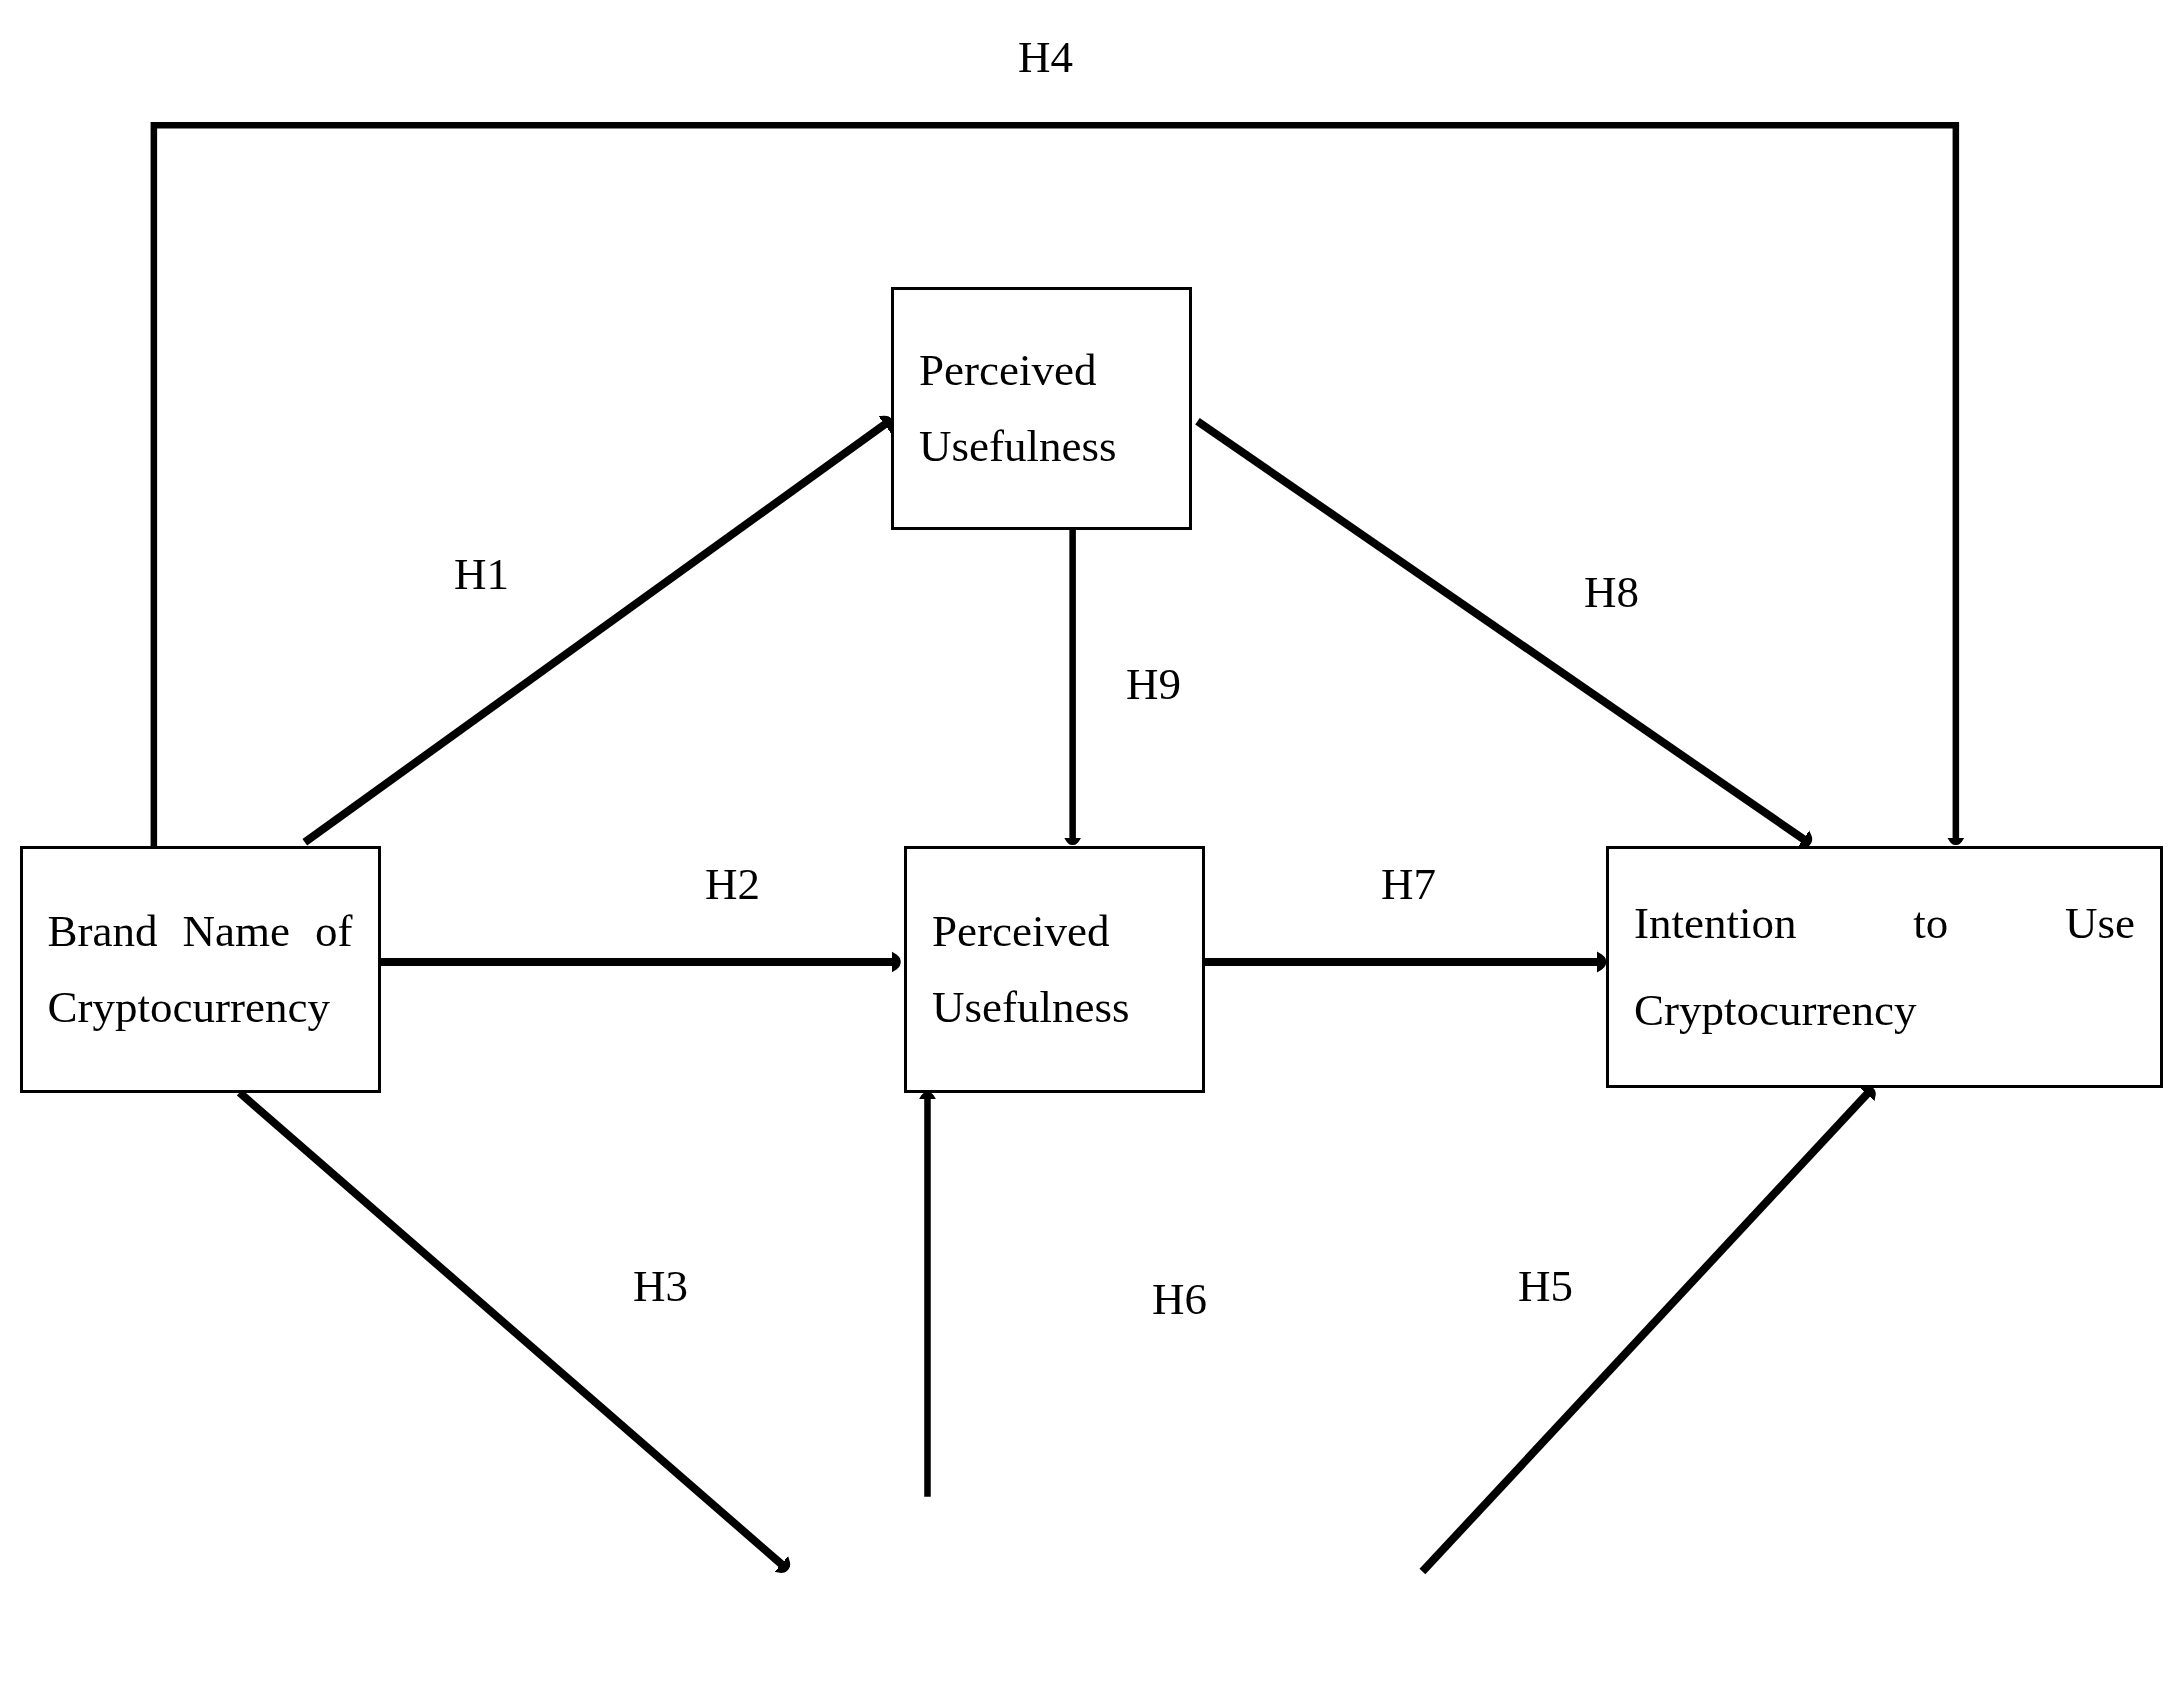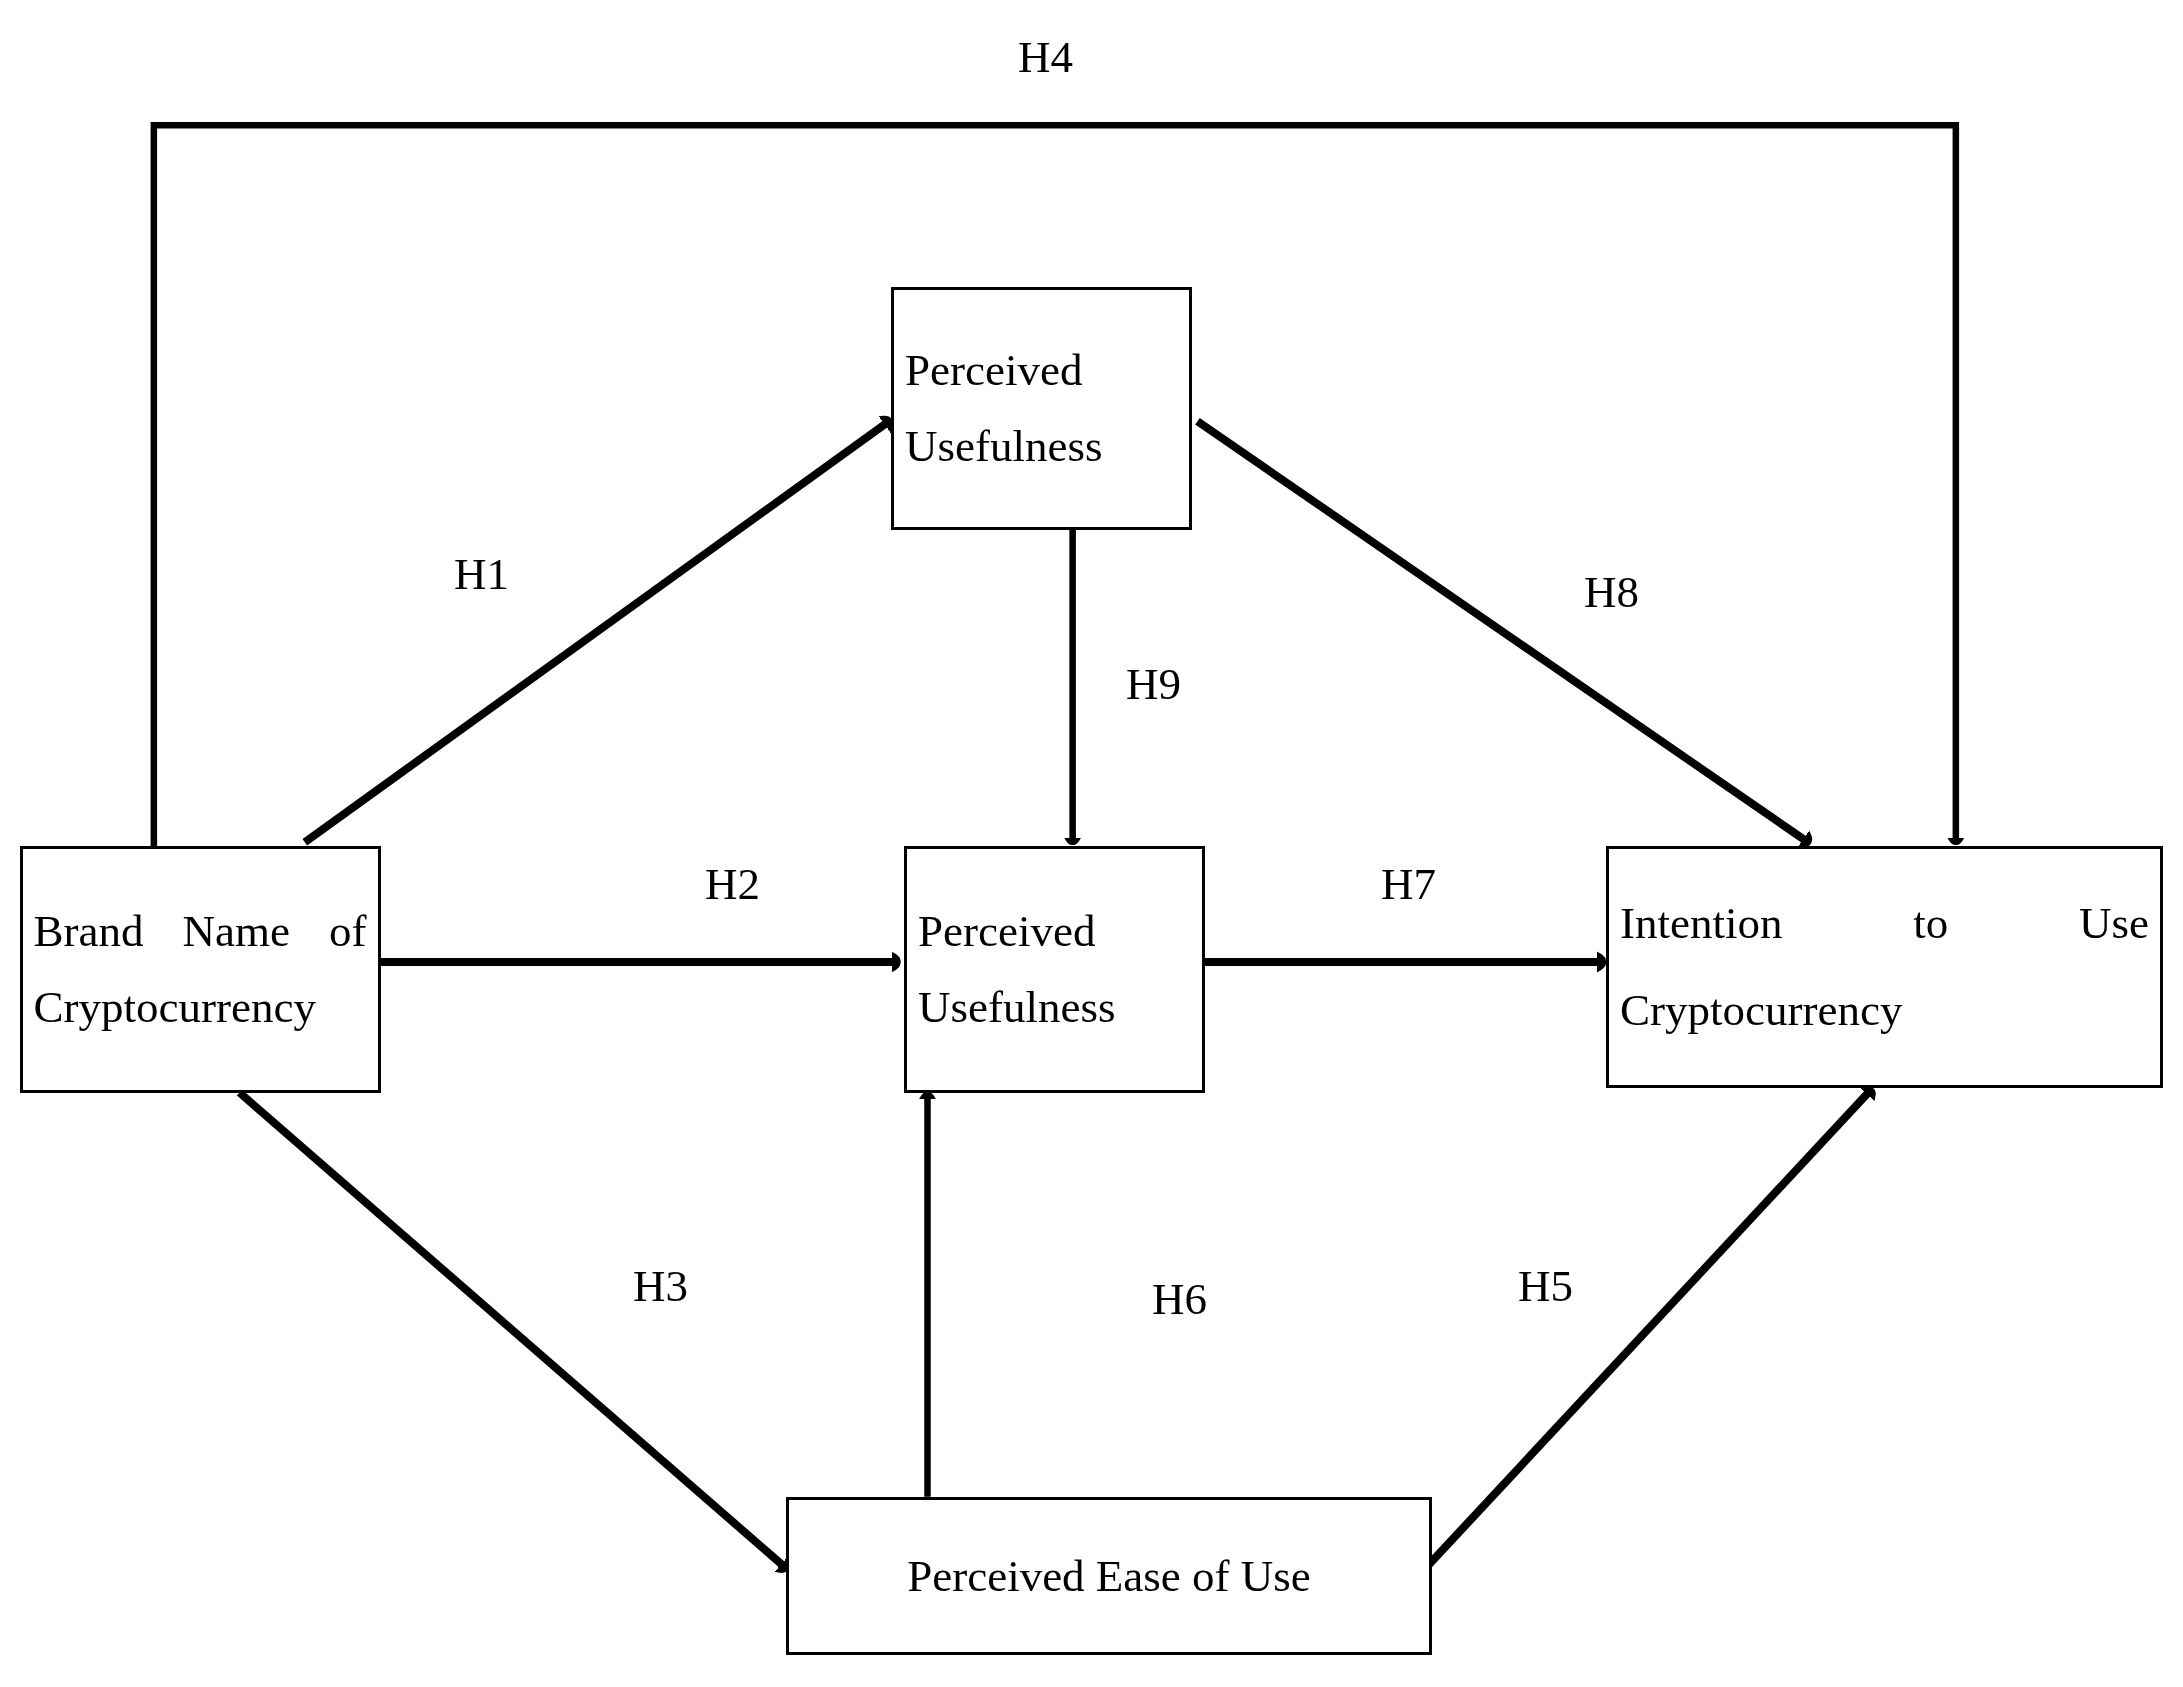--- a/index.html
+++ b/index.html
@@ -32,21 +32,21 @@
     display: flex;
     flex-direction: column;
     justify-content: center;
     color: #000000;
     font-size: 45px;
     line-height: 1.0;
   }
   .node .line {
     display: block;
     width: 100%;
-    padding: 0 11px;
+    padding: 0 25px;
     box-sizing: border-box;
     white-space: nowrap;
   }
   .node.two-line .line:first-child {
     margin-bottom: 30.5px;
   }
   .node.justify .line {
     text-align: justify;
     text-align-last: justify;
   }
@@ -124,23 +124,20 @@
   <div class="node two-line" style="left:904px; top:846px; width:301px; height:247px;">
     <span class="line">Perceived</span>
     <span class="line">Usefulness</span>
   </div>
 
   <div class="node two-line justify" style="left:1606px; top:846px; width:557px; height:242px;gap:12px;">
     <span class="line">Intention to Use</span>
     <span class="line" style="text-align:left; text-align-last:left;">Cryptocurrency</span>
   </div>
 
-  <div class="node center" style="left:786px; top:1497px; width:646px; height:158px;">
-    <span class="line">Perceived Ease of Use</span>
-  </div>
 
   <div class="edge-label" style="left:454px; top:552px;">H1</div>
 
   <div class="edge-label" style="left:705px; top:862px;">H2</div>
 
   <div class="edge-label" style="left:633px; top:1264px;">H3</div>
 
   <div class="edge-label" style="left:1018px; top:35px;">H4</div>
 
   <div class="edge-label" style="left:1518px; top:1264px;">H5</div>

